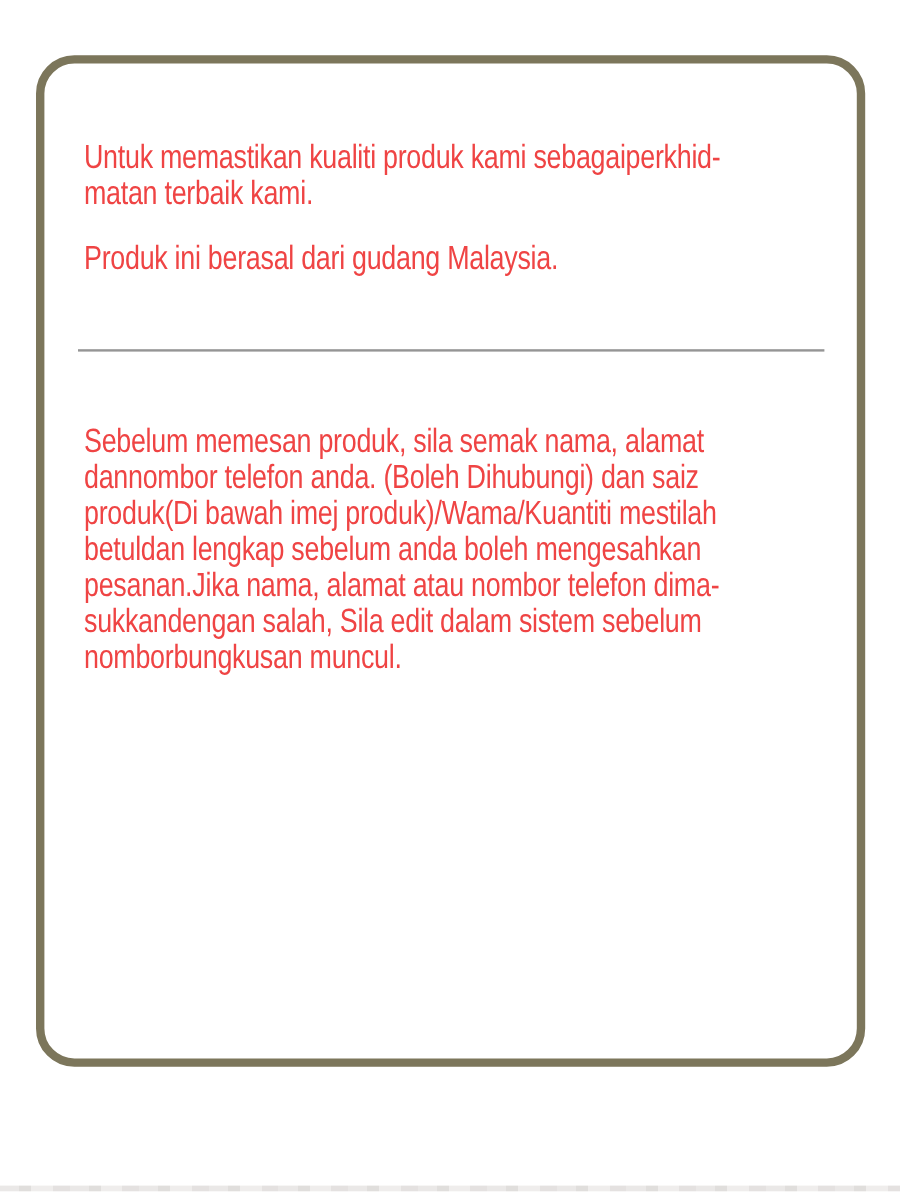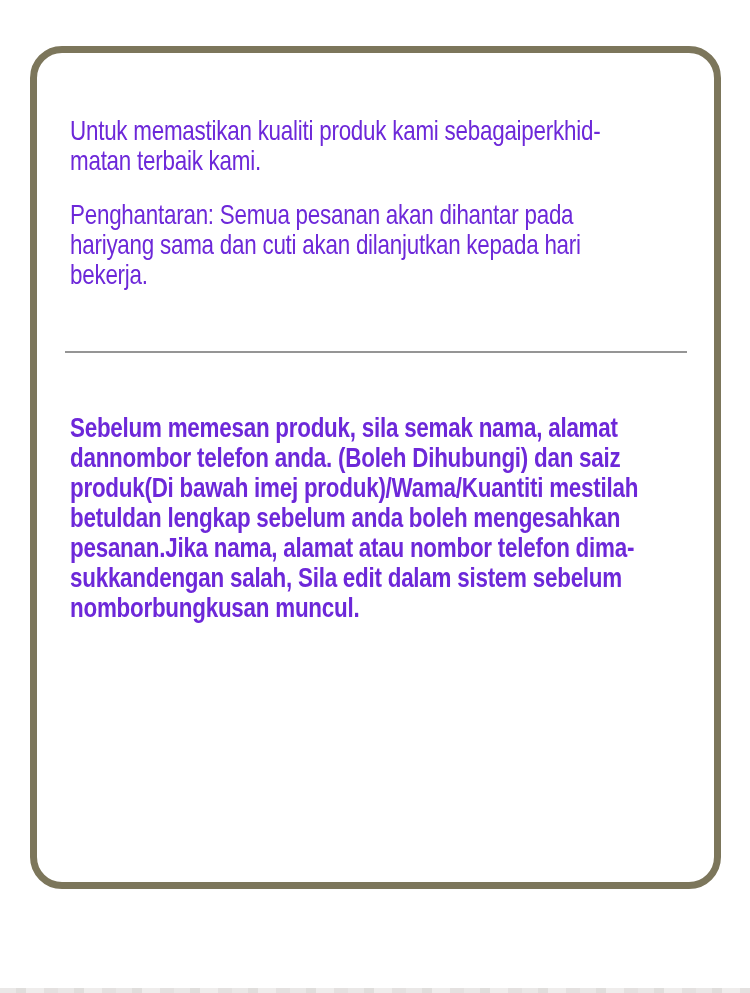--- a/index.html
+++ b/index.html
@@ -21,28 +21,27 @@
     width: 691px;
     height: 843px;
     box-sizing: border-box;
     border: 7px solid #7c765b;
     border-radius: 32px;
     background: #ffffff;
   }
   .notice-content {
     box-sizing: border-box;
     padding: 63px 40px 0 33px;
-    color: #6d28d9;
+    color: #ef4444;
   }
   .para {
     margin: 0 0 24px 0;
   }
   .para:last-child {
     margin-bottom: 0;
-    font-weight: bold;
   }
   .line {
     font-size: 28px;
     line-height: 30px;
     letter-spacing: -0.3px;
     white-space: nowrap;
     transform: scaleX(0.8);
     transform-origin: 0 50%;
   }
   .section-divider {
@@ -71,26 +70,24 @@
 <body>
 
 <div class="notice-box">
   <div class="notice-content">
 
     <div class="para">
       <div class="line">Untuk memastikan kualiti produk kami sebagaiperkhid-</div>
       <div class="line">matan terbaik kami.</div>
     </div>
 
+    <div class="para">
+      <div class="line">Produk ini berasal dari gudang Malaysia.</div>
+    </div>
 
-    <div class="para">
-      <div class="line">Penghantaran: Semua pesanan akan dihantar pada</div>
-      <div class="line">hariyang sama dan cuti akan dilanjutkan kepada hari</div>
-      <div class="line">bekerja.</div>
-    </div>
 
 
     <hr class="section-divider">
 
     <div class="para">
       <div class="line">Sebelum memesan produk, sila semak nama, alamat</div>
       <div class="line">dannombor telefon anda. (Boleh Dihubungi) dan saiz</div>
       <div class="line">produk(Di bawah imej produk)/Wama/Kuantiti mestilah</div>
       <div class="line">betuldan lengkap sebelum anda boleh mengesahkan</div>
       <div class="line">pesanan.Jika nama, alamat atau nombor telefon dima-</div>

